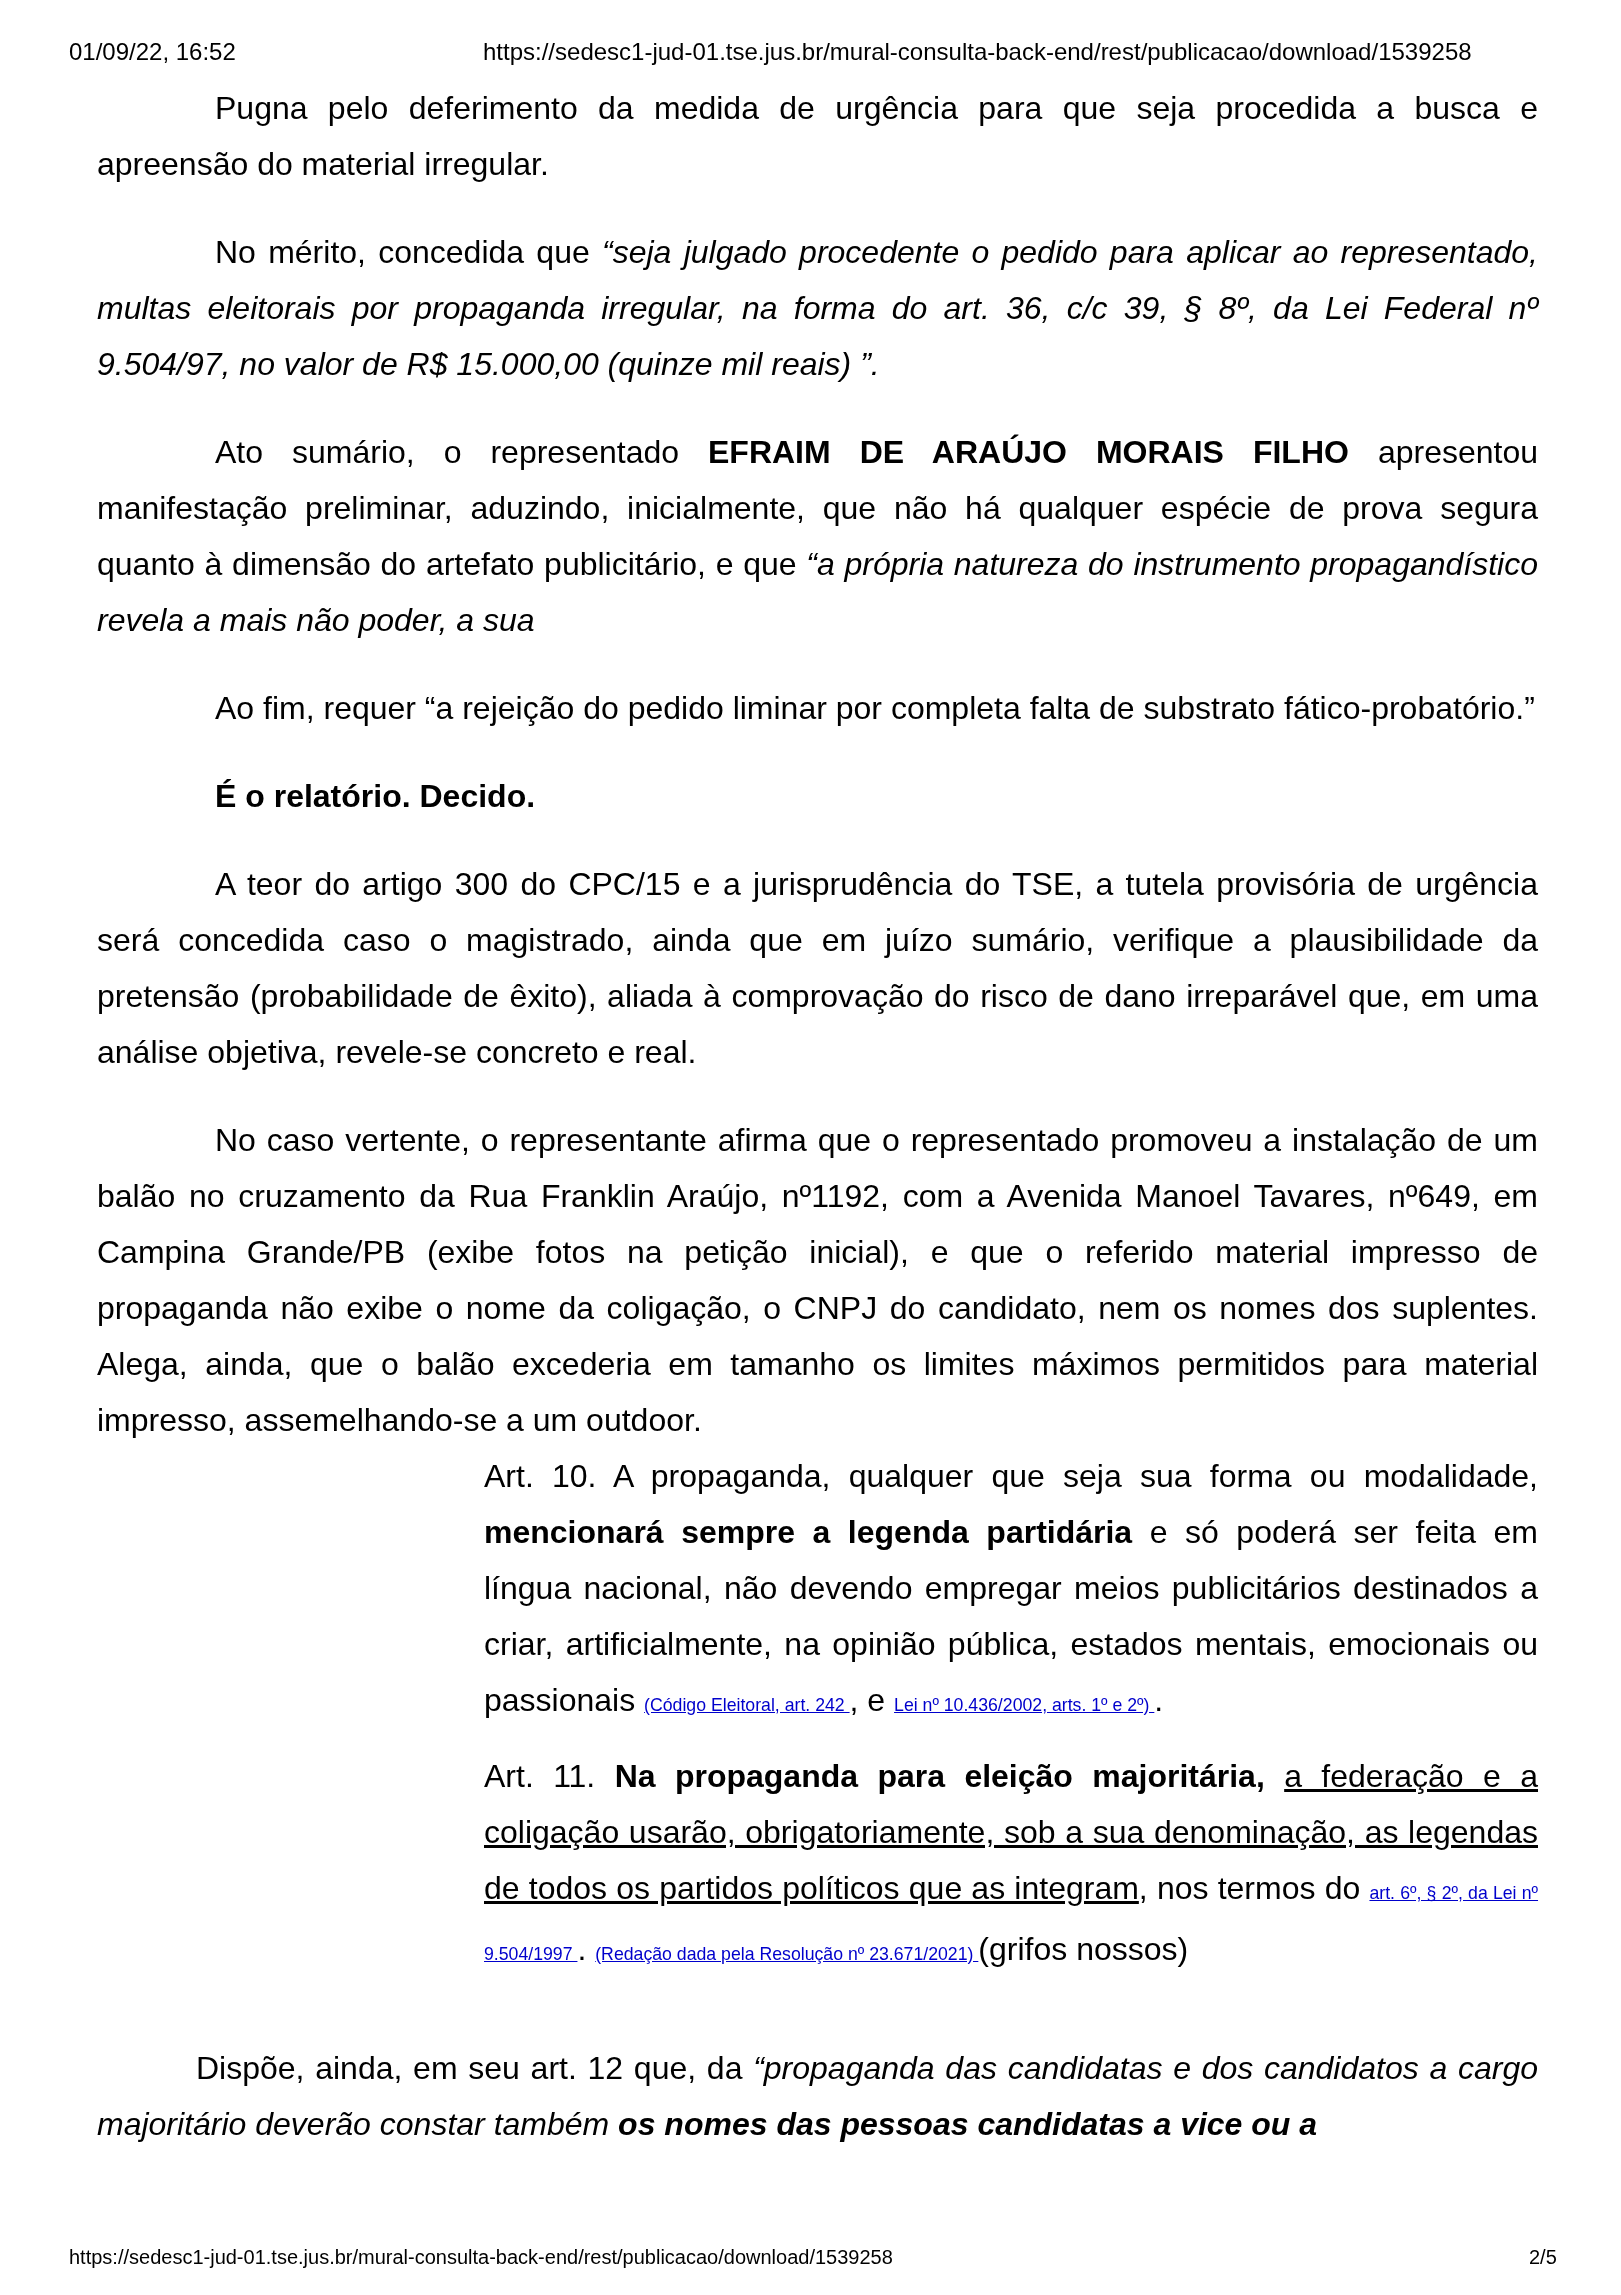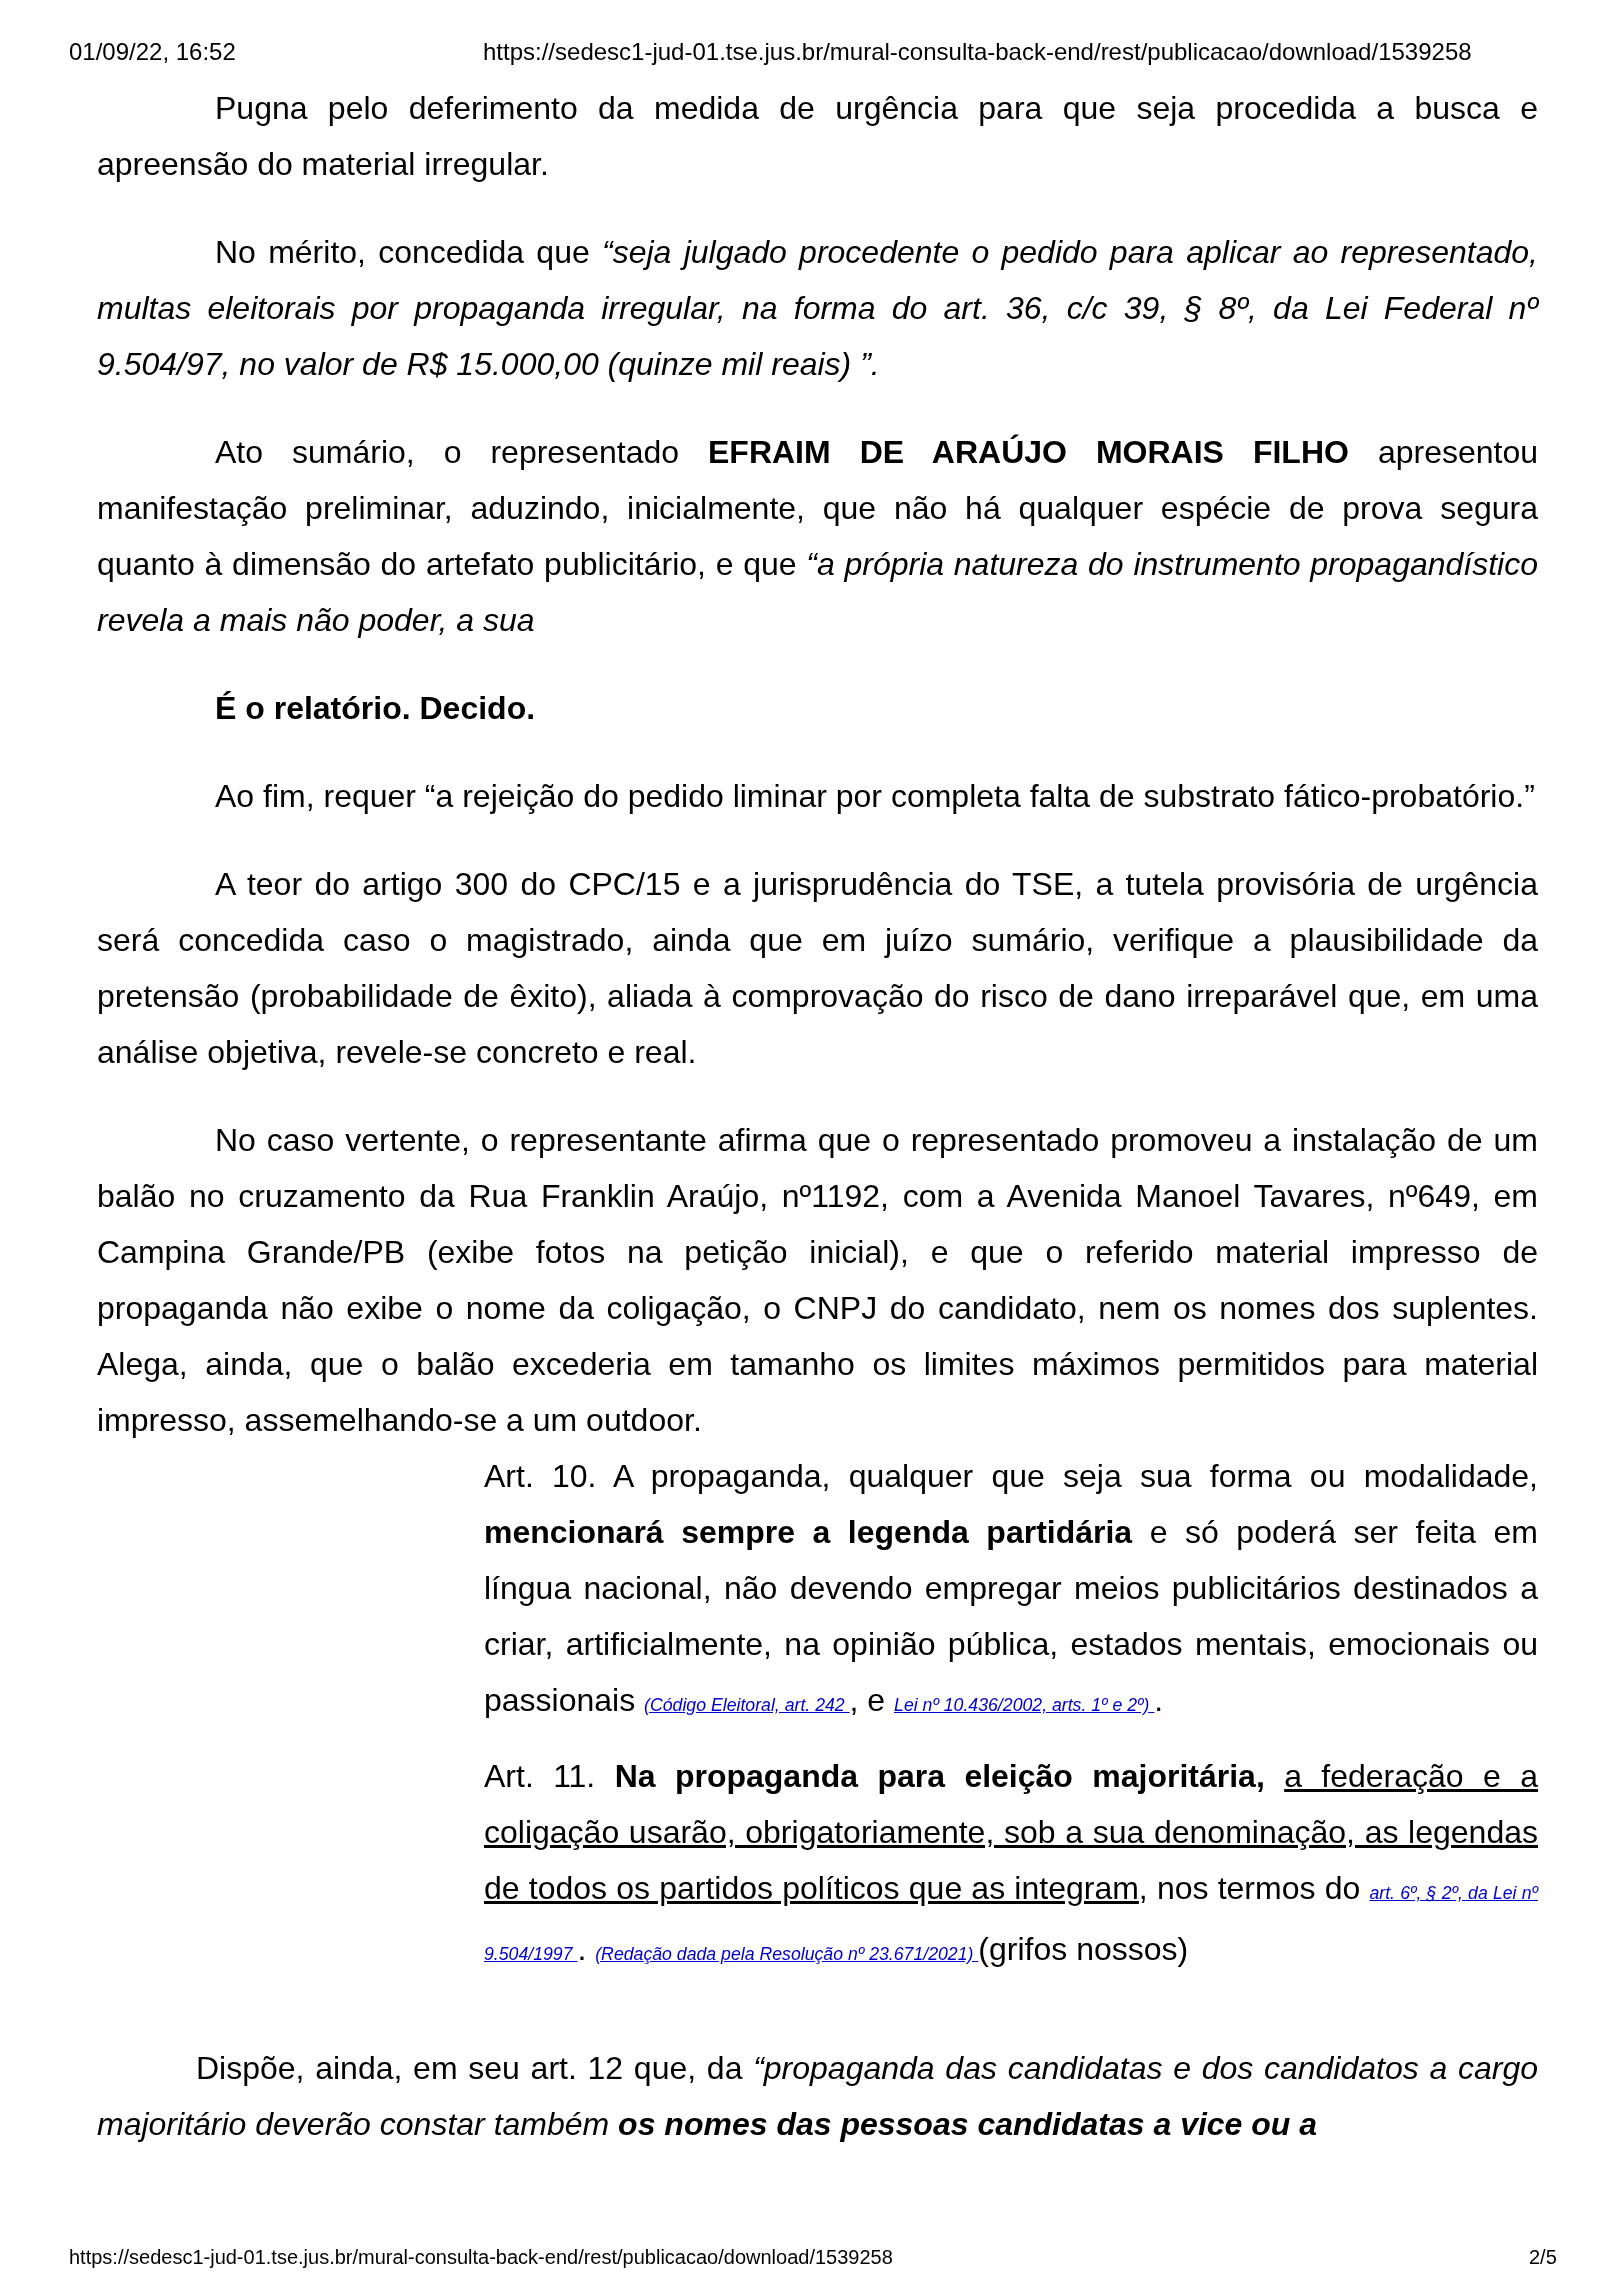--- a/index.html
+++ b/index.html
@@ -13,41 +13,41 @@
   .ftr-page { left: 1529px; }
   .content { position: absolute; left: 97px; top: 80px; width: 1441px;
              font-size: 32px; line-height: 56px; }
   p { margin: 0; text-align: justify; }
   .ind { text-indent: 118px; }
   .gap1 { margin-top: 32px; }
   .last-left { text-align-last: left; }
   .quote { margin-left: 387px; }
   .quote p { margin-top: 0; }
   .quote .q2 { margin-top: 15px; }
-  .lnk { color: #0000cc; font-style: italic; font-size: 17.7px; text-decoration: underline; }
+  .lnk { color: #0000cc; font-size: 17.7px; text-decoration: underline; }
   .u { text-decoration: underline; }
   .acerca { text-indent: 99px; margin-top: 5.2px; }
   .dispoe { text-indent: 99px; margin-top: 58px; }
 </style>
 </head>
 <body>
 
 <div class="hdr hdr-left">01/09/22, 16:52</div>
 <div class="hdr hdr-url">https://sedesc1-jud-01.tse.jus.br/mural-consulta-back-end/rest/publicacao/download/1539258</div>
 
 <div class="content">
   <p class="ind last-left">Pugna pelo deferimento da medida de urgência para que seja procedida a busca e apreensão do material irregular.</p>
 
   <p class="ind gap1 last-left"><span>No mérito, concedida que </span><i>“seja julgado procedente o pedido para aplicar ao representado, multas eleitorais por propaganda irregular, na forma do art. 36, c/c 39, § 8º, da Lei Federal nº 9.504/97, no valor de R$ 15.000,00 (quinze mil reais) ”.</i></p>
 
   <p class="ind gap1"><span>Ato sumário, o representado </span><b>EFRAIM DE ARAÚJO MORAIS FILHO</b><span> apresentou manifestação preliminar, aduzindo, inicialmente, que não há qualquer espécie de prova segura quanto à dimensão do artefato publicitário, e que </span><i>“a própria natureza do instrumento propagandístico revela a mais não poder, a sua</i></p>
 
+  <p class="ind gap1 last-left">Ao fim, requer “a rejeição do pedido liminar por completa falta de substrato fático-probatório.”</p>
+
   <p class="ind gap1"><b>É o relatório. Decido.</b></p>
-
-  <p class="ind gap1 last-left">Ao fim, requer “a rejeição do pedido liminar por completa falta de substrato fático-probatório.”</p>
 
   <p class="ind gap1 last-left">A teor do artigo 300 do CPC/15 e a jurisprudência do TSE, a tutela provisória de urgência será concedida caso o magistrado, ainda que em juízo sumário, verifique a plausibilidade da pretensão (probabilidade de êxito), aliada à comprovação do risco de dano irreparável que, em uma análise objetiva, revele-se concreto e real.</p>
 
   <p class="ind gap1 last-left">No caso vertente, o representante afirma que o representado promoveu a instalação de um balão no cruzamento da Rua Franklin Araújo, nº1192, com a Avenida Manoel Tavares, nº649, em Campina Grande/PB (exibe fotos na petição inicial), e que o referido material impresso de propaganda não exibe o nome da coligação, o CNPJ do candidato, nem os nomes dos suplentes. Alega, ainda, que o balão excederia em tamanho os limites máximos permitidos para material impresso, assemelhando-se a um outdoor.</p>
 
 
   <div class="quote">
     <p><span>Art. 10. A propaganda, qualquer que seja sua forma ou modalidade, </span><b>mencionará sempre a legenda partidária</b><span> e só poderá ser feita em língua nacional, não devendo empregar meios publicitários destinados a criar, artificialmente, na opinião pública, estados mentais, emocionais ou passionais </span><a class="lnk">(Código Eleitoral, art. 242 </a><span>, e </span><a class="lnk">Lei nº 10.436/2002, arts. 1º e 2º) </a><span>.</span></p>
 
     <p class="q2"><span>Art. 11. </span><b>Na propaganda para eleição majoritária,</b><span> </span><span class="u">a federação e a coligação usarão, obrigatoriamente, sob a sua denominação, as legendas de todos os partidos políticos que as integram</span><span>, nos termos do </span><a class="lnk">art. 6º, § 2º, da Lei nº 9.504/1997 </a><span>. </span><a class="lnk">(Redação dada pela Resolução nº 23.671/2021) </a><span>(grifos nossos)</span></p>

